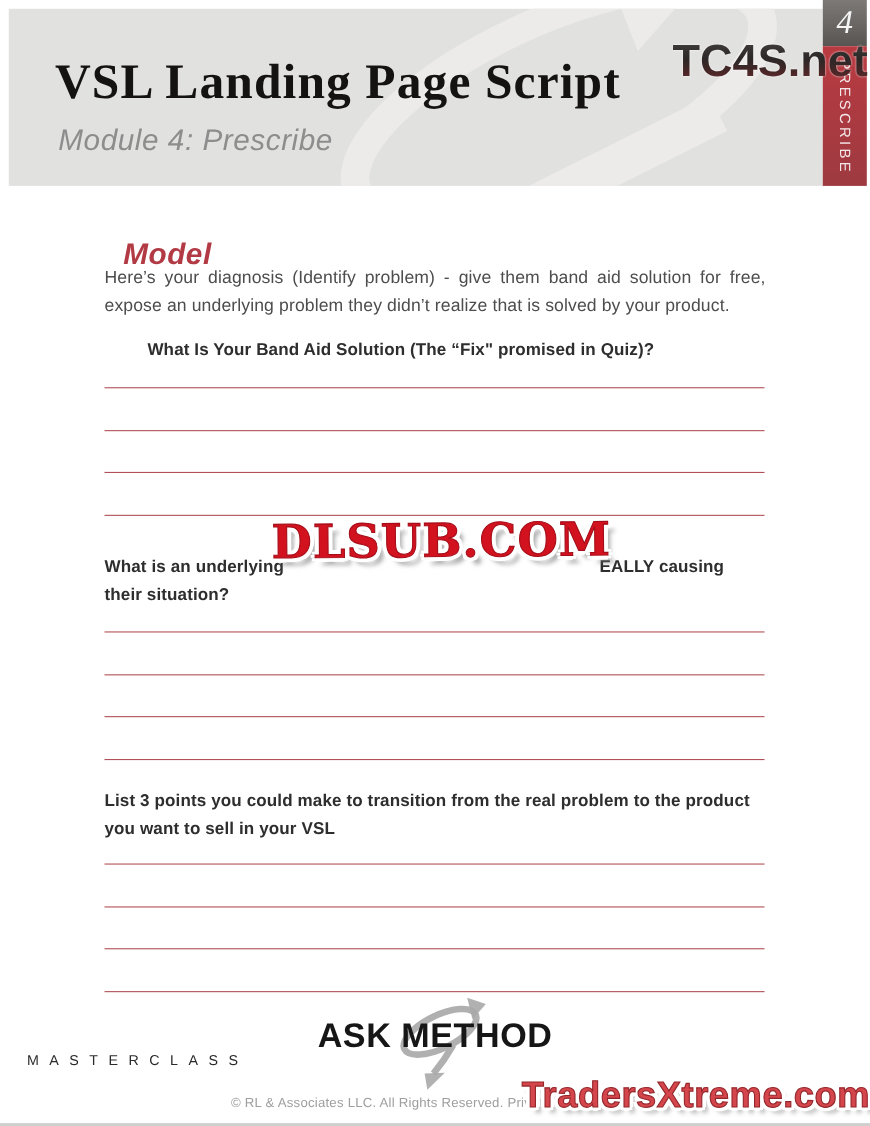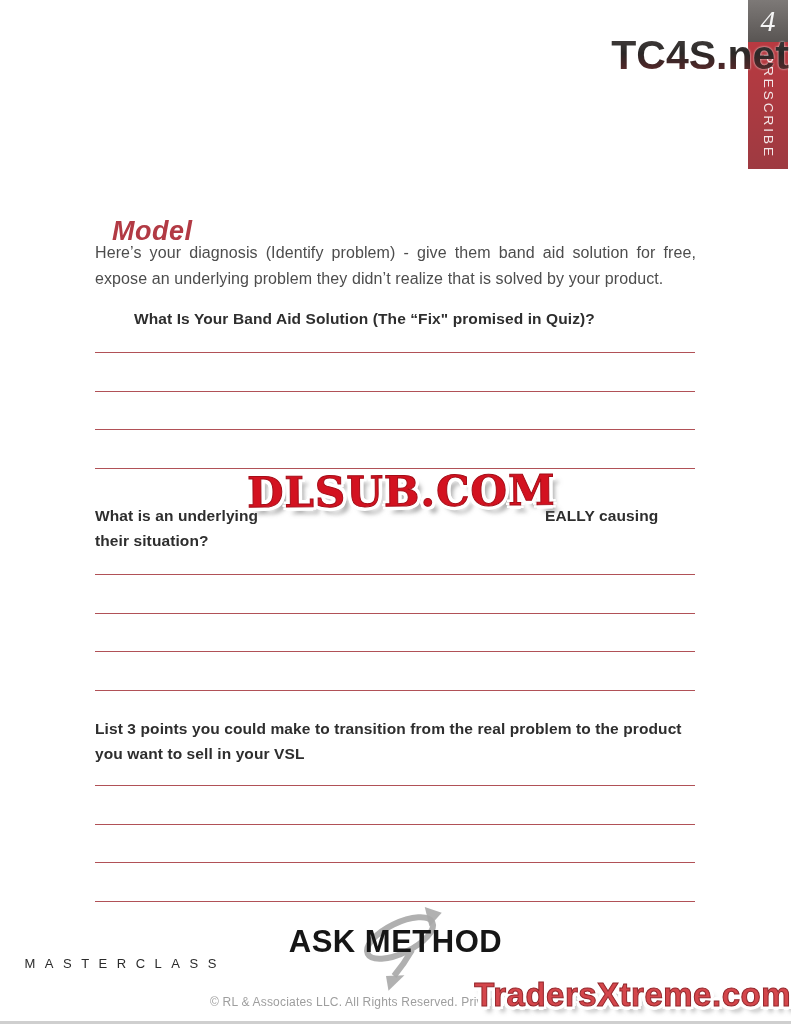--- a/index.html
+++ b/index.html
@@ -66,20 +66,32 @@
   .logo-line2{position:absolute;left:0;top:956px;width:791px;z-index:1;
            font-size:13px;color:#2b2b2b;letter-spacing:9.5px;text-indent:9.5px;padding-left:15px;}
   .copyright{position:absolute;left:210px;top:995px;font-size:12px;color:#9e9e9e;letter-spacing:0.2px;}
   .bottom-edge{position:absolute;left:0;bottom:0;width:791px;height:3px;background:#cfcfcf;}
 </style>
 </head>
 <body>
 
 <div class="page">
 
+  <header class="header">
+    <svg class="header-swoosh" width="520" height="280" viewBox="0 0 520 280">
+      <g fill="none" stroke="#ecebea">
+        <ellipse cx="250" cy="125" rx="200" ry="75" stroke-width="26" transform="rotate(-24 250 125)"></ellipse>
+        <path d="M395 135 L255 205 L400 250" stroke-width="36"></path>
+      </g>
+      <polygon points="0,-12 58,-24 30,30" fill="#ecebea" transform="translate(300,42) rotate(14)"></polygon>
+      <polygon points="0,0 52,-26 44,32" fill="#ecebea" transform="translate(238,212) rotate(-6)"></polygon>
+    </svg>
+    <h1 class="page-title">VSL Landing Page Script</h1>
+    <div class="module-subtitle">Module 4: Prescribe</div>
+  </header>
 
   <div class="side-tab">
     <div class="tab-number">
       <span>4</span>
     </div>
     <div class="tab-body">
       <span>PRESCRIBE</span>
     </div>
   </div>
 

